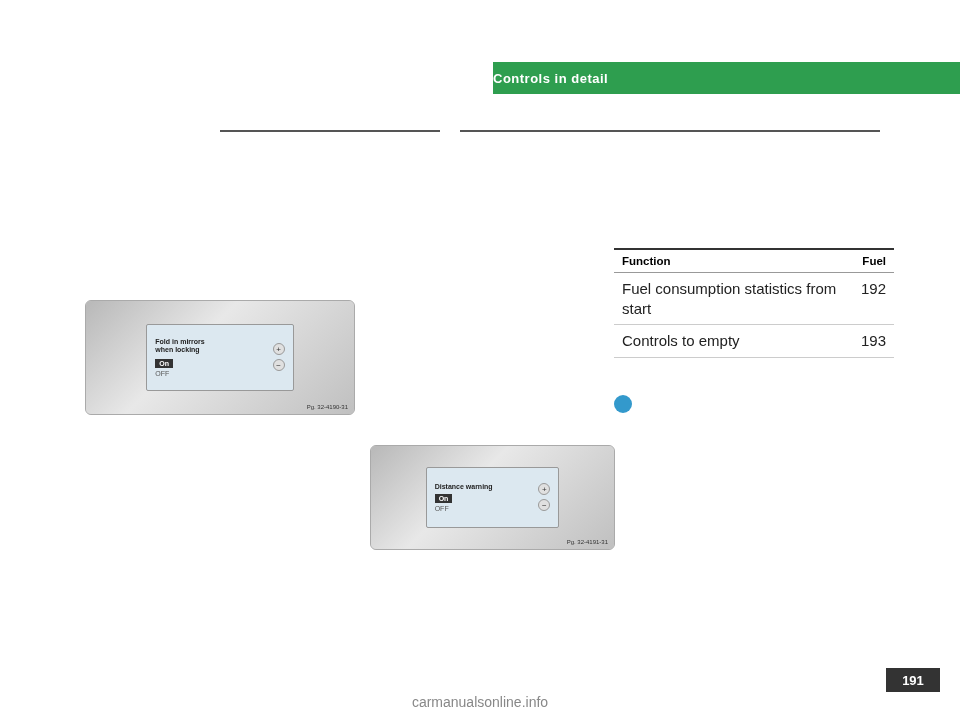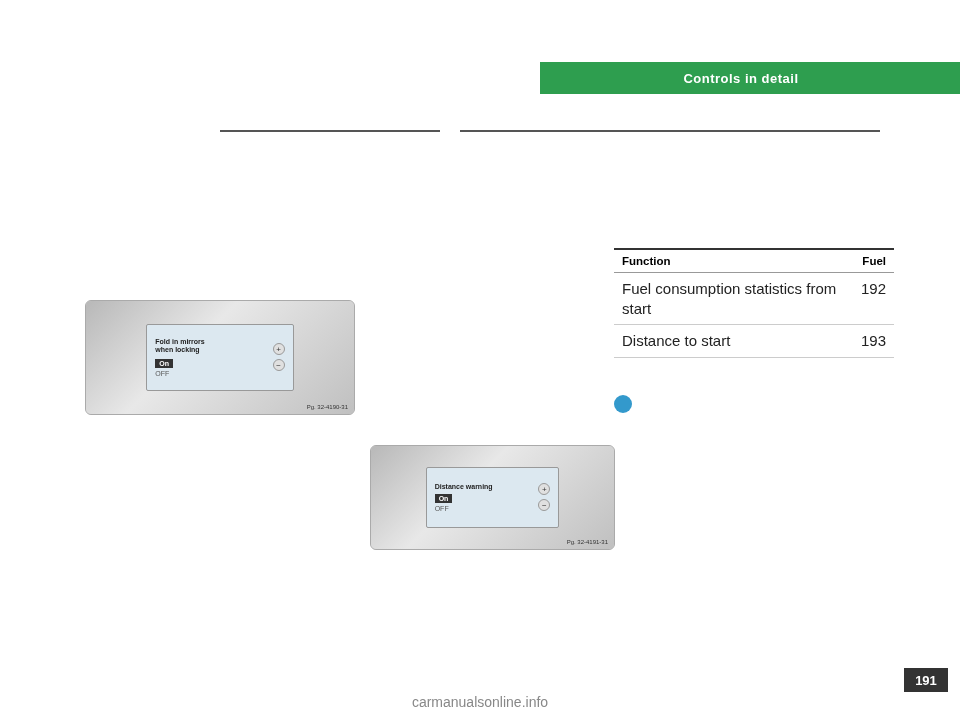--- a/index.html
+++ b/index.html
@@ -11,26 +11,26 @@
       font-family: Arial, Helvetica, sans-serif;
       overflow: hidden;
       position: relative;
     }
 
     
     .header-bar {
       position: absolute;
       top: 62px;
       right: 0;
-      width: 420px;
+      width: 467px;
       height: 32px;
       background: #2e9e4f;
       display: flex;
       align-items: center;
-      justify-content: center;
+      justify-content: flex-start;
       padding-right: 18px;
     }
 
     .header-bar-title {
       color: #ffffff;
       font-size: 13px;
       font-weight: bold;
       letter-spacing: 0.5px;
     }
 
@@ -288,22 +288,22 @@
       width: 18px;
       height: 18px;
       border-radius: 50%;
       background: #3399cc;
     }
 
     
     .page-badge {
       position: absolute;
       bottom: 28px;
-      right: 12px;
-      width: 44px;
+      right: 20px;
+      width: 54px;
       height: 24px;
       background: #333;
       color: #fff;
       font-size: 13px;
       font-weight: bold;
       display: flex;
       align-items: center;
       justify-content: center;
     }
 
@@ -364,21 +364,21 @@
       <th>Function</th>
       <th class="page-col">Fuel</th>
     </tr>
   </thead>
   <tbody id="table-body">
   <tr>
         <td>Fuel consumption statistics from start</td>
         <td class="page-num">192</td>
       </tr>
       <tr>
-        <td>Distance to start</td>
+        <td>Controls to empty</td>
         <td class="page-num">193</td>
       </tr>
     </tbody>
 </table>
 
 <div class="blue-bullet"></div>
 
 <div class="page-badge">191</div>
 
 <div class="watermark">carmanualsonline.info</div>

